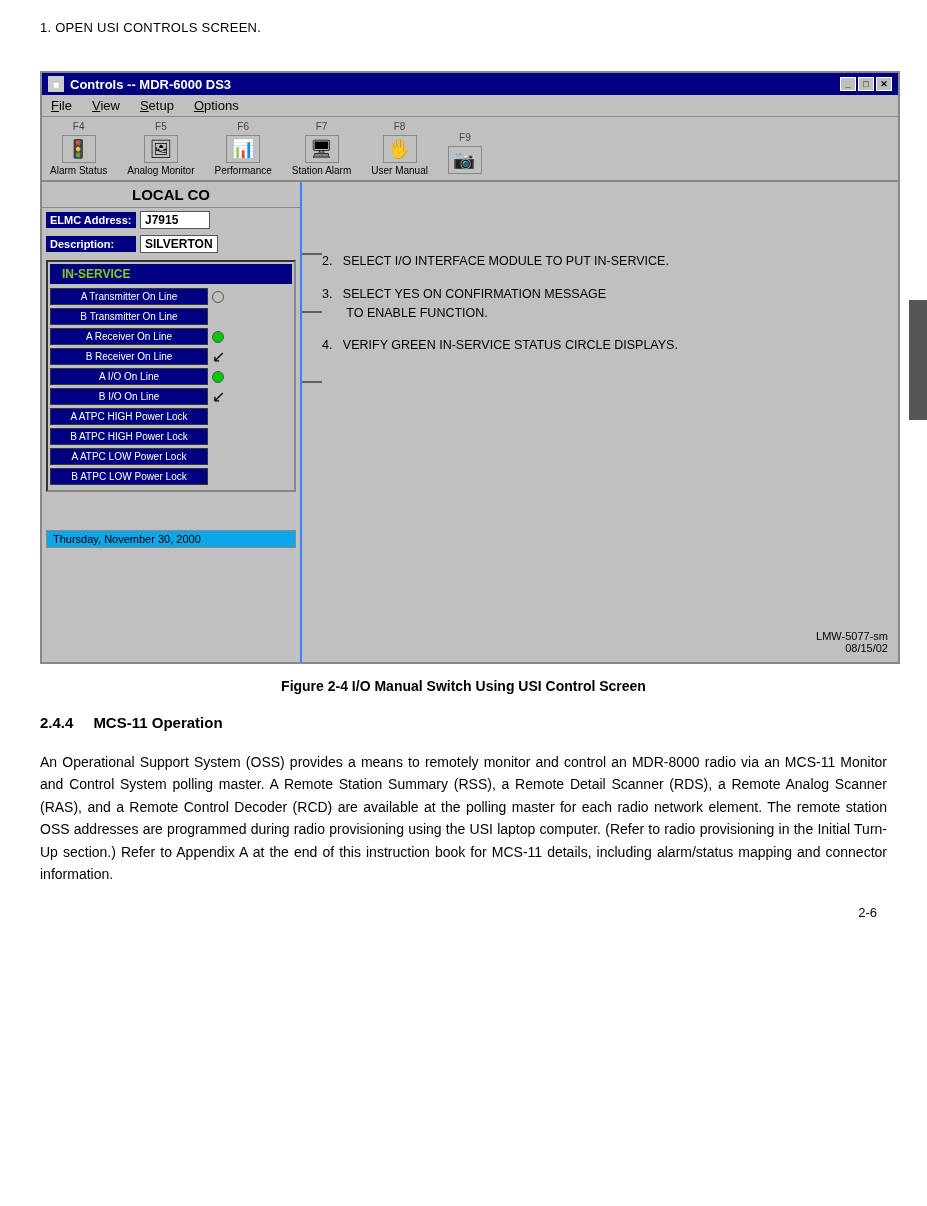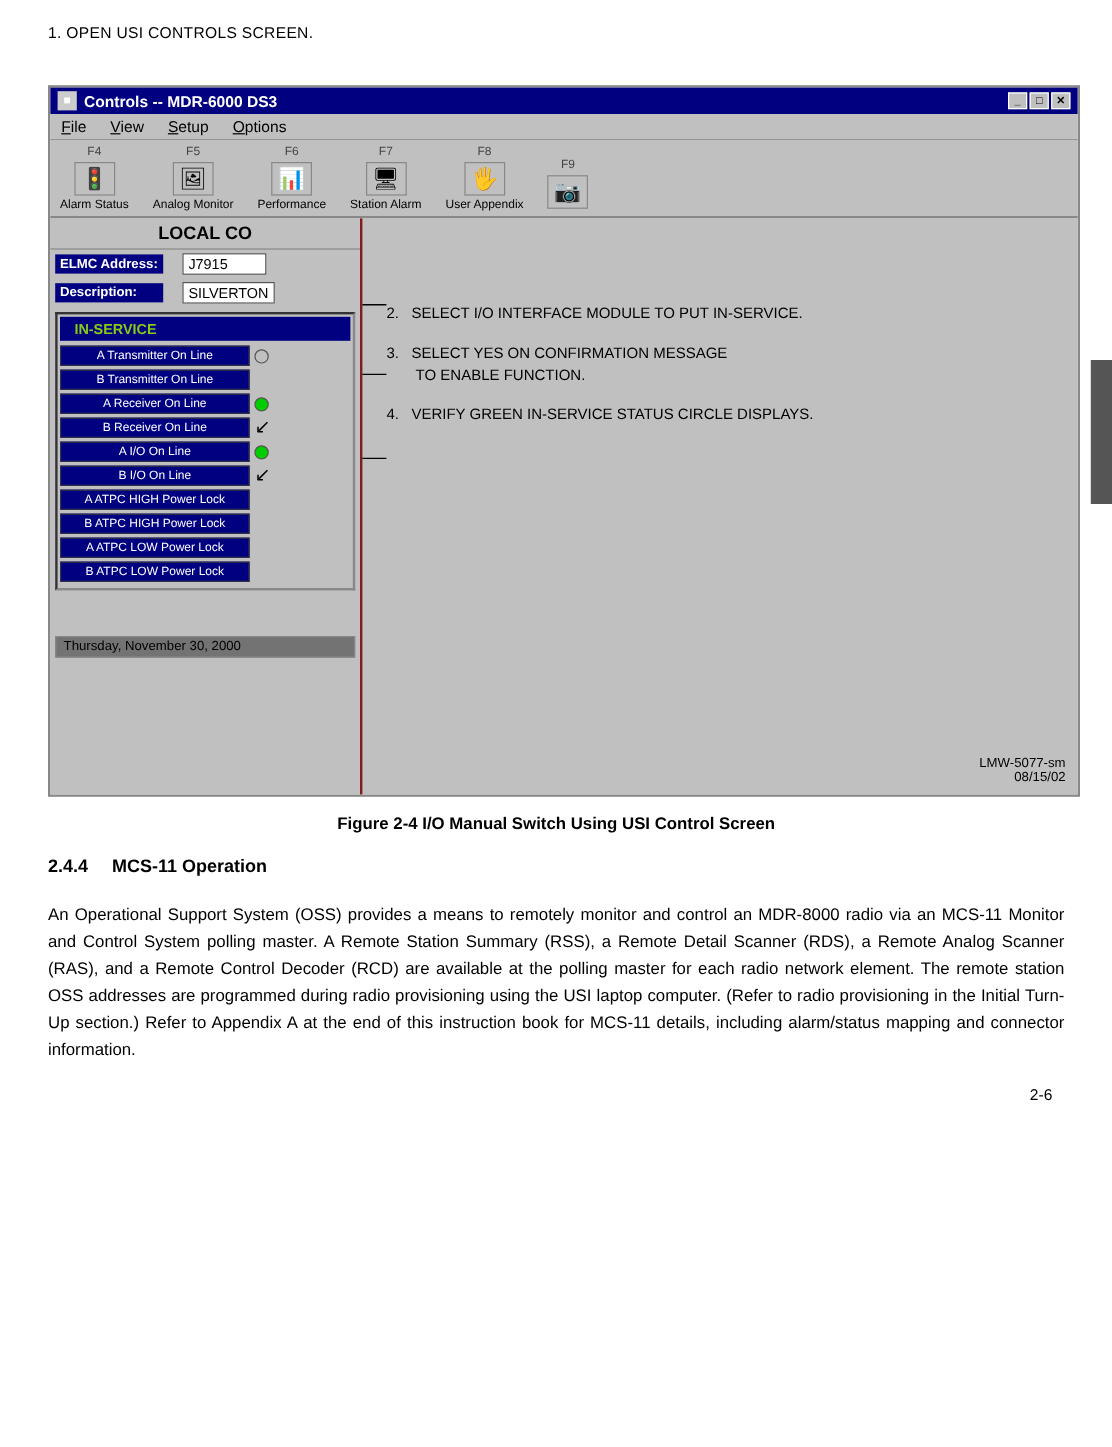--- a/index.html
+++ b/index.html
@@ -117,55 +117,55 @@
     .main-area {
       display: flex;
       background: #c0c0c0;
       min-height: 480px;
     }
 
     
     .left-panel {
       width: 260px;
       background: #c0c0c0;
-      border-right: 2px solid #7f1d1d;
+      border-right: 2px solid #3b82f6;
       padding: 0;
     }
 
     
     .local-co-header {
       background: #c0c0c0;
       padding: 4px 6px;
       font-size: 15px;
       font-weight: bold;
       text-align: center;
       border-bottom: 1px solid #888;
     }
 
     
     .address-row {
       display: flex;
       align-items: center;
       padding: 3px 4px;
-      gap: 16px;
+      gap: 4px;
     }
     .label-blue {
       background: #000080;
       color: #fff;
       font-size: 11px;
       font-weight: bold;
       padding: 2px 4px;
       min-width: 90px;
     }
     .value-box {
       background: #fff;
       border: 1px solid #555;
       padding: 1px 4px;
       font-size: 12px;
-      font-weight: normal;
+      font-weight: bold;
       min-width: 70px;
     }
 
     
     .inservice-panel {
       background: #c0c0c0;
       margin: 4px;
       border: 2px inset #888;
       padding: 2px;
     }
@@ -201,21 +201,21 @@
     .circle-green { background: #00cc00; }
     .circle-empty { background: #c0c0c0; }
     .arrow-down {
       font-size: 16px;
       color: #000;
       line-height: 1;
     }
 
     
     .date-bar {
-      background: #737373;
+      background: #0ea5e9;
       border: 1px solid #888;
       margin: 4px 4px 2px 4px;
       padding: 2px 6px;
       font-size: 11px;
     }
 
     
     .right-panel {
       flex: 1;
       padding: 10px 20px;
@@ -369,21 +369,21 @@
         <div class="toolbar-icon-box">
           <span class="icon-station">🖥</span>
         </div>
         <span class="toolbar-label">Station Alarm</span>
       </div>
       <div class="toolbar-item">
         <span class="toolbar-fkey">F8</span>
         <div class="toolbar-icon-box">
           <span class="icon-hand" style="color:#c00;">🖐</span>
         </div>
-        <span class="toolbar-label">User Appendix</span>
+        <span class="toolbar-label">User Manual</span>
       </div>
       <div class="toolbar-item">
         <span class="toolbar-fkey">F9</span>
         <div class="toolbar-icon-box">
           <span class="icon-photo">📷</span>
         </div>
         <span class="toolbar-label"></span>
       </div>
     </div>
 

